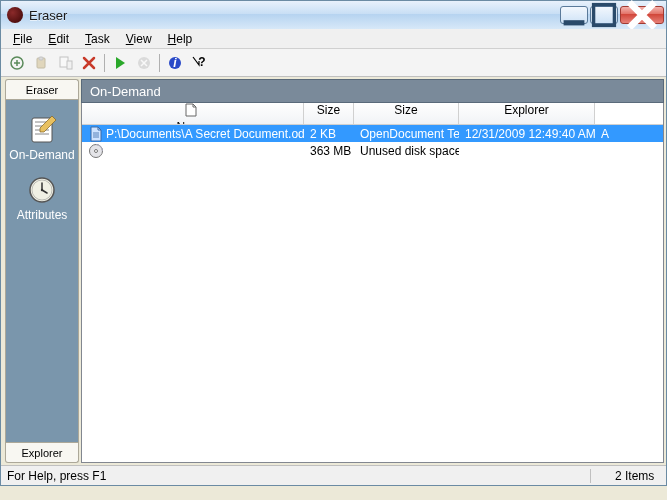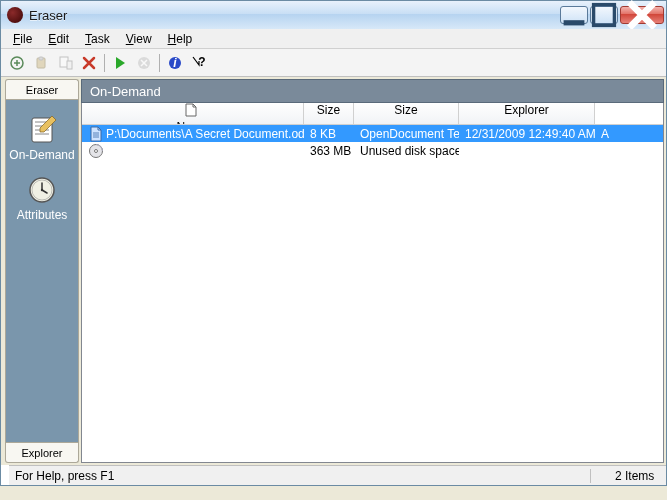--- a/index.html
+++ b/index.html
@@ -45,21 +45,21 @@
 .lv-row.selected { background: #3399ff; color: #fff; }
 .lv-cell { padding: 0 6px; overflow: hidden; white-space: nowrap; text-overflow: ellipsis; font-size: 12px; display: flex; align-items: center; }
 .lv-cell .ricon { width: 16px; height: 16px; margin-right: 2px; flex-shrink: 0; }
 
 .col-name { width: 222px; }
 .col-size { width: 50px; }
 .col-type { width: 105px; }
 .col-mod { width: 136px; }
 .col-attr { width: 60px; flex: 1; }
 
-.statusbar { height: 20px; background: #f0f0f0; border-top: 1px solid #c0c0c0; display: flex; align-items: center; padding: 0 6px; font-size: 12px; color: #000; margin-left: 8px; }
+.statusbar { height: 20px; background: #f0f0f0; border-top: 1px solid #c0c0c0; display: flex; align-items: center; padding: 0 6px; font-size: 12px; color: #000; }
 .statusbar .sb-left { flex: 1; }
 .statusbar .sb-right { border-left: 1px solid #c0c0c0; padding-left: 24px; width: 70px; }
 </style>
 </head>
 <body>
 
 <div class="window">
 
   <div class="titlebar">
     <div class="app-icon"></div>
@@ -190,21 +190,21 @@
         <div class="lv-rows" id="lv-rows">
             <div class="lv-row selected">
               <div class="lv-cell col-name">
                 <span class="ricon"><svg width="16" height="16" viewBox="0 0 16 16">
                     <path d="M3 1 h7 l3 3 v11 h-10 Z" fill="#cfe3ff" stroke="#3a6aa8"></path>
                     <path d="M10 1 v3 h3" fill="none" stroke="#3a6aa8"></path>
                     <path d="M5 7 h6 M5 9 h6 M5 11 h6" stroke="#3a6aa8" stroke-width="0.8"></path>
                   </svg></span>
                 <span>P:\Documents\A Secret Document.odt</span>
               </div>
-              <div class="lv-cell col-size">8 KB</div>
+              <div class="lv-cell col-size">2 KB</div>
               <div class="lv-cell col-type">OpenDocument Text</div>
               <div class="lv-cell col-mod">12/31/2009 12:49:40 AM</div>
               <div class="lv-cell col-attr">A</div>
             </div>
             <div class="lv-row">
               <div class="lv-cell col-name">
                 <span class="ricon"><svg width="16" height="16" viewBox="0 0 16 16">
                     <circle cx="8" cy="8" r="6.5" fill="#e4e4e8" stroke="#777"></circle>
                     <circle cx="8" cy="8" r="1.5" fill="#fff" stroke="#777"></circle>
                     <path d="M8 1.5 A6.5 6.5 0 0 1 14.5 8" fill="none" stroke="#aab" stroke-width="1"></path>

